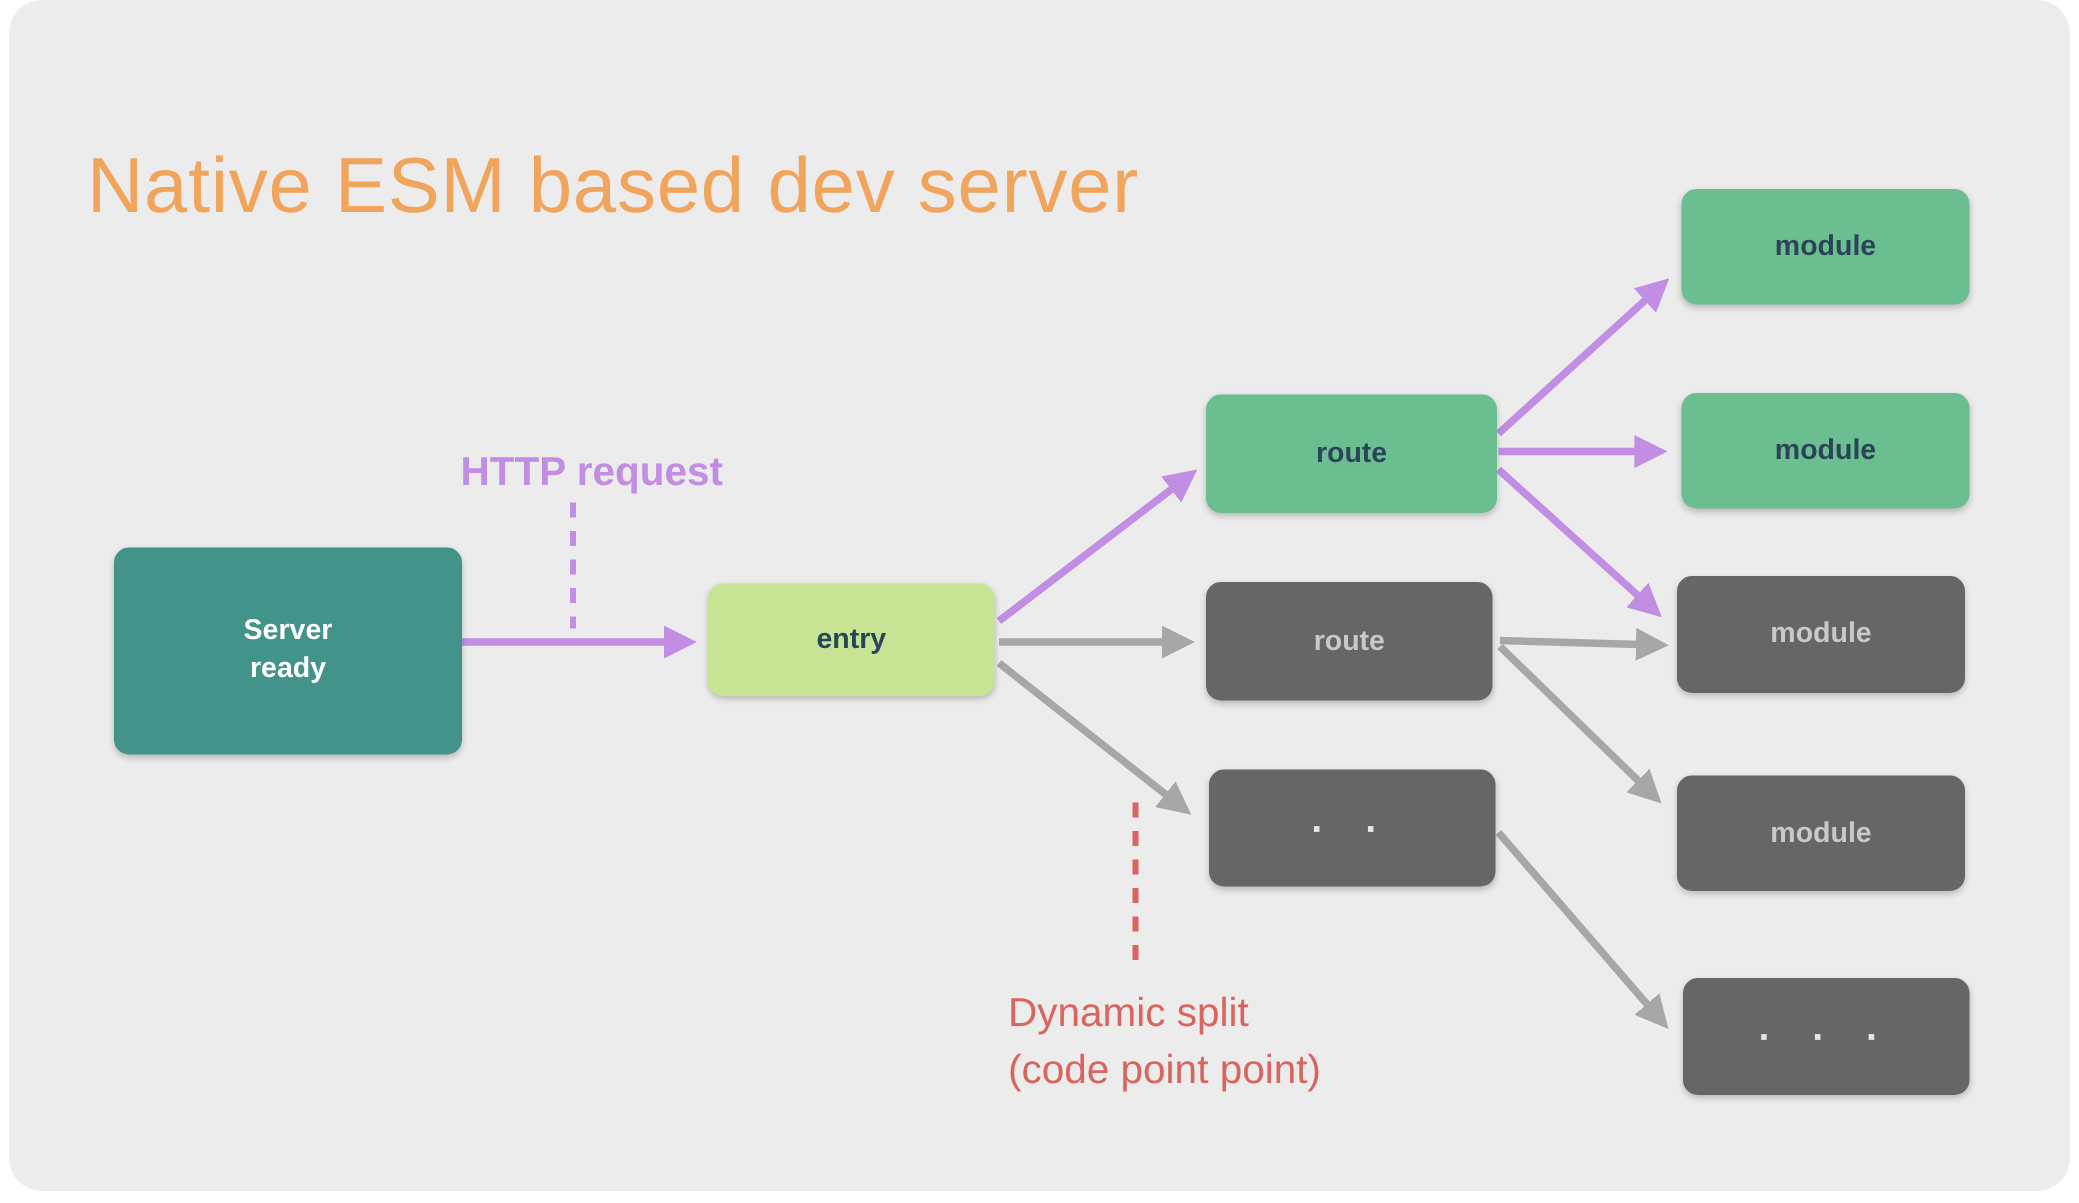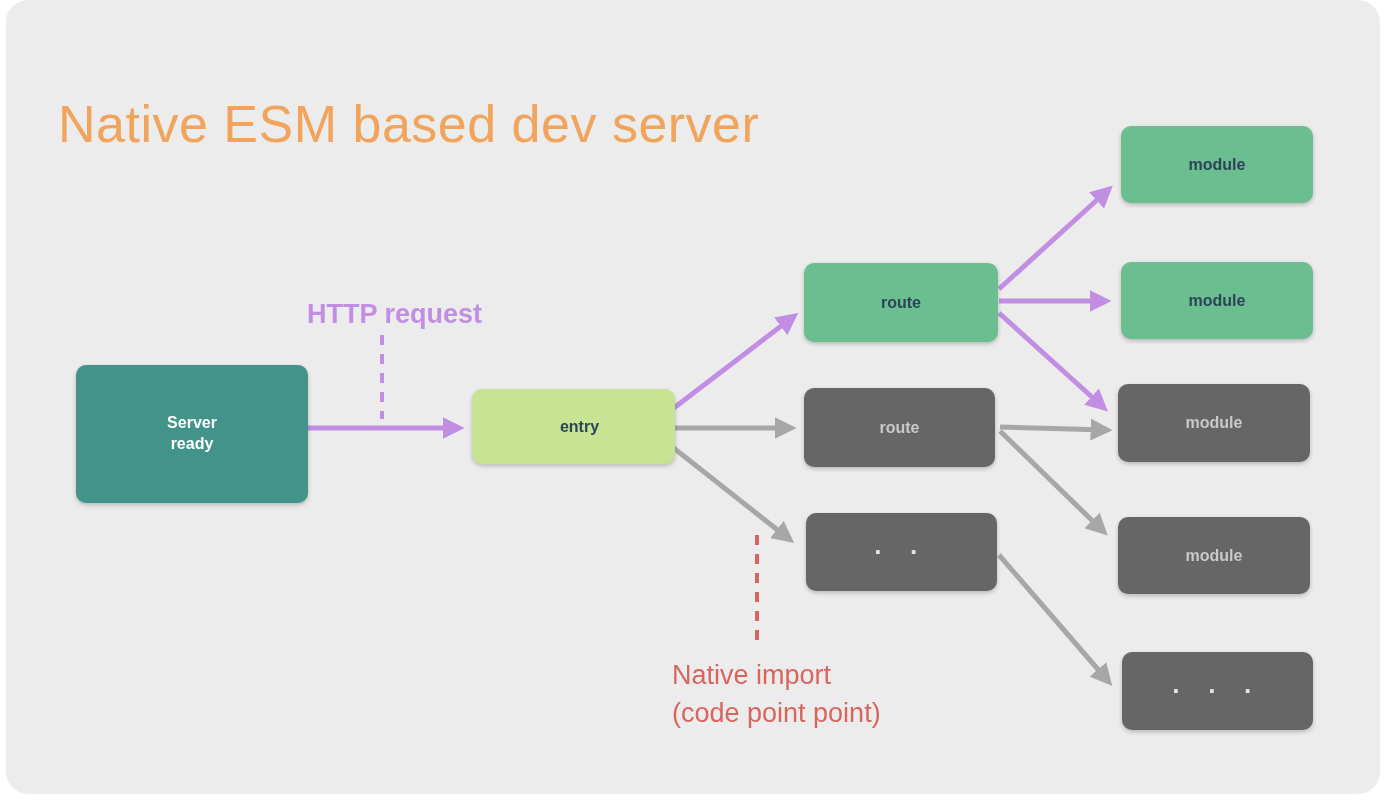--- a/index.html
+++ b/index.html
@@ -35,32 +35,32 @@
     white-space: nowrap;
     margin-top: 32px;
   }
   .node {
     position: absolute;
     border-radius: 10px;
     display: flex;
     align-items: center;
     justify-content: center;
     font-weight: 700;
-    font-size: 16px;
+    font-size: 19px;
     text-align: center;
     box-shadow: 0 2px 4px rgba(0,0,0,0.22);
   }
   .node-teal   { background: #42948a; color: #ffffff; white-space: pre-line; line-height: 1.3; }
   .node-lime   { background: #c6e493; color: #2b4457; }
   .node-green  { background: #6bbe90; color: #2b4457; }
   .node-gray   { background: #666666; color: #c9c9c9; }
   .node-dots   { background: #666666; color: #e5e5e5; font-size: 26px; letter-spacing: 10px; }
 
   .n-server   { left: 76px;   top: 365px; width: 232px; height: 138px; }
-  .n-entry    { left: 472px;  top: 389px; width: 191px; height: 75px; padding-left: 12px; }
+  .n-entry    { left: 472px;  top: 389px; width: 191px; height: 75px; }
   .n-route-g  { left: 804px;  top: 263px; width: 194px; height: 79px; }
   .n-route-x  { left: 804px;  top: 388px; width: 191px; height: 79px; }
   .n-dots-mid { left: 806px;  top: 513px; width: 191px; height: 78px; }
   .n-mod-g1   { left: 1121px; top: 126px; width: 192px; height: 77px; }
   .n-mod-g2   { left: 1121px; top: 262px; width: 192px; height: 77px; }
   .n-mod-x1   { left: 1118px; top: 384px; width: 192px; height: 78px; }
   .n-mod-x2   { left: 1118px; top: 517px; width: 192px; height: 77px; }
   .n-dots-rt  { left: 1122px; top: 652px; width: 191px; height: 78px; }
 
   .arrows {
@@ -141,16 +141,16 @@
 
   <div class="node node-gray n-mod-x1">module</div>
 
   <div class="node node-gray n-mod-x2">module</div>
 
   <div class="node node-dots n-dots-rt">· · ·</div>
 
   <div class="lbl-http">HTTP request</div>
 
   <div class="lbl-dynamic">
-    <div>Native import</div>
+    <div>Dynamic split</div>
     <div>(code point point)</div>
   </div>
 </div>
 
 </body></html>

